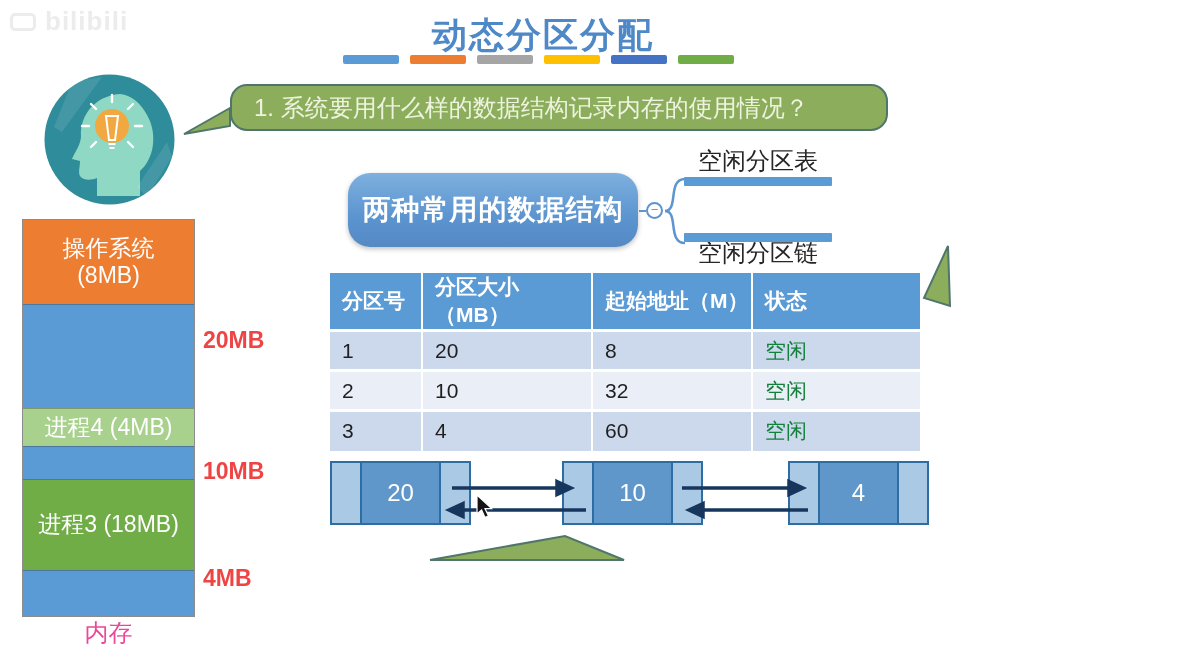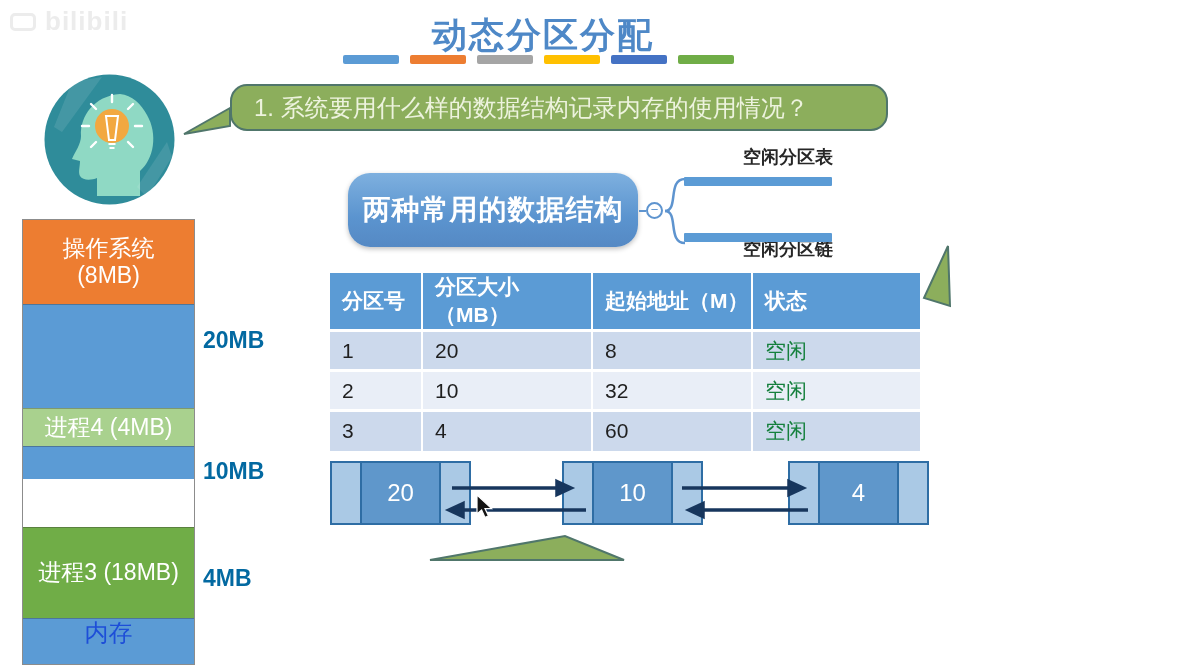--- a/index.html
+++ b/index.html
@@ -21,34 +21,34 @@
   
   .q-bubble { left: 230px; top: 84px; width: 658px; height: 47px; background: #8CAE5C;
               border: 2px solid #50766B; border-radius: 17px; color: #EDF3DE;
               font-size: 24px; line-height: 43px; padding-left: 22px; white-space: nowrap; }
 
   
   .mem { left: 22px; top: 219px; width: 173px; border: 1px solid #8C8C8C; }
   .mem-seg { width: 100%; display: flex; flex-direction: column; align-items: center; justify-content: center;
              color: #fff; font-size: 23px; line-height: 1.18; border-top: 1px solid rgba(50,50,50,.35); }
   .mem-seg:first-child { border-top: none; }
-  .mem-label { left: 203px; font-size: 23px; font-weight: 600; color: #0369a1; }
-  .mem-caption { left: 22px; top: 617px; width: 173px; text-align: center; font-size: 24px; color: #1d4ed8; }
+  .mem-label { left: 203px; font-size: 23px; font-weight: 600; color: #ef4444; }
+  .mem-caption { left: 22px; top: 617px; width: 173px; text-align: center; font-size: 24px; color: #ec4899; }
 
   
   .root-box { left: 348px; top: 173px; width: 290px; height: 74px; border-radius: 22px;
               background: linear-gradient(180deg, #7EB0DF 0%, #5B94CF 60%, #5589C4 100%);
               color: #fff; font-weight: bold; font-size: 28px; letter-spacing: 1px;
               display: flex; align-items: center; justify-content: center;
               box-shadow: 0 2px 5px rgba(0,0,0,.25); }
   .root-link { left: 639px; top: 210px; width: 7px; height: 2px; background: #5E94CF; }
   .collapse { left: 646px; top: 202px; width: 17px; height: 17px; border: 2px solid #5E94CF;
               border-radius: 50%; color: #5E94CF; font-size: 13px; line-height: 12px;
               text-align: center; background: #fff; }
-  .branch-label { width: 150px; text-align: right; font-size: 18px; font-weight: bold; color: #262626; }
+  .branch-label { width: 150px; text-align: center; font-size: 24px; font-weight: normal; color: #262626; }
   .branch-bar { left: 684px; width: 148px; height: 9px; background: #5B9BD5; border-radius: 1px; }
 
   
   .ftable { left: 330px; top: 273px; }
   .ftable table { border-collapse: collapse; table-layout: fixed; width: 590px; }
   .ftable th { background: #5B9BD5; color: #fff; font-size: 21px; font-weight: bold; text-align: left;
                height: 39px; padding-left: 12px; border-right: 2px solid #fff; }
   .ftable th:last-child, .ftable td:last-child { border-right: none; }
   .ftable td { height: 40px; font-size: 21px; color: #1F1F1F; padding-left: 12px;
                border-right: 2px solid #fff; border-top: 3px solid #fff; }
@@ -123,21 +123,21 @@
   <div class="abs mem">
     <div class="mem-seg" style="height: 84px; background-color: rgb(237, 125, 49);">
       <div>操作系统</div>
       <div>(8MB)</div>
     </div>
     <div class="mem-seg" style="height: 104px; background-color: rgb(91, 155, 213);"></div>
     <div class="mem-seg" style="height: 38px; background-color: rgb(169, 209, 142);">
       <div>进程4 (4MB)</div>
     </div>
     <div class="mem-seg" style="height: 33px; background-color: rgb(91, 155, 213);"></div>
-    <div class="mem-seg" style="height: 91px; background-color: rgb(112, 173, 71); margin-top: 48px;">
+    <div class="mem-seg" style="height: 91px; background-color: rgb(112, 173, 71);">
       <div>进程3 (18MB)</div>
     </div>
     <div class="mem-seg" style="height: 46px; background-color: rgb(91, 155, 213);"></div>
   </div>
   <div class="abs mem-label" style="top:327px;">20MB</div>
   <div class="abs mem-label" style="top:438px;margin-top:20px;">10MB</div>
   <div class="abs mem-label" style="top:565px;">4MB</div>
   <div class="abs mem-caption">内存</div>
 
   <div class="abs root-box">两种常用的数据结构</div>

